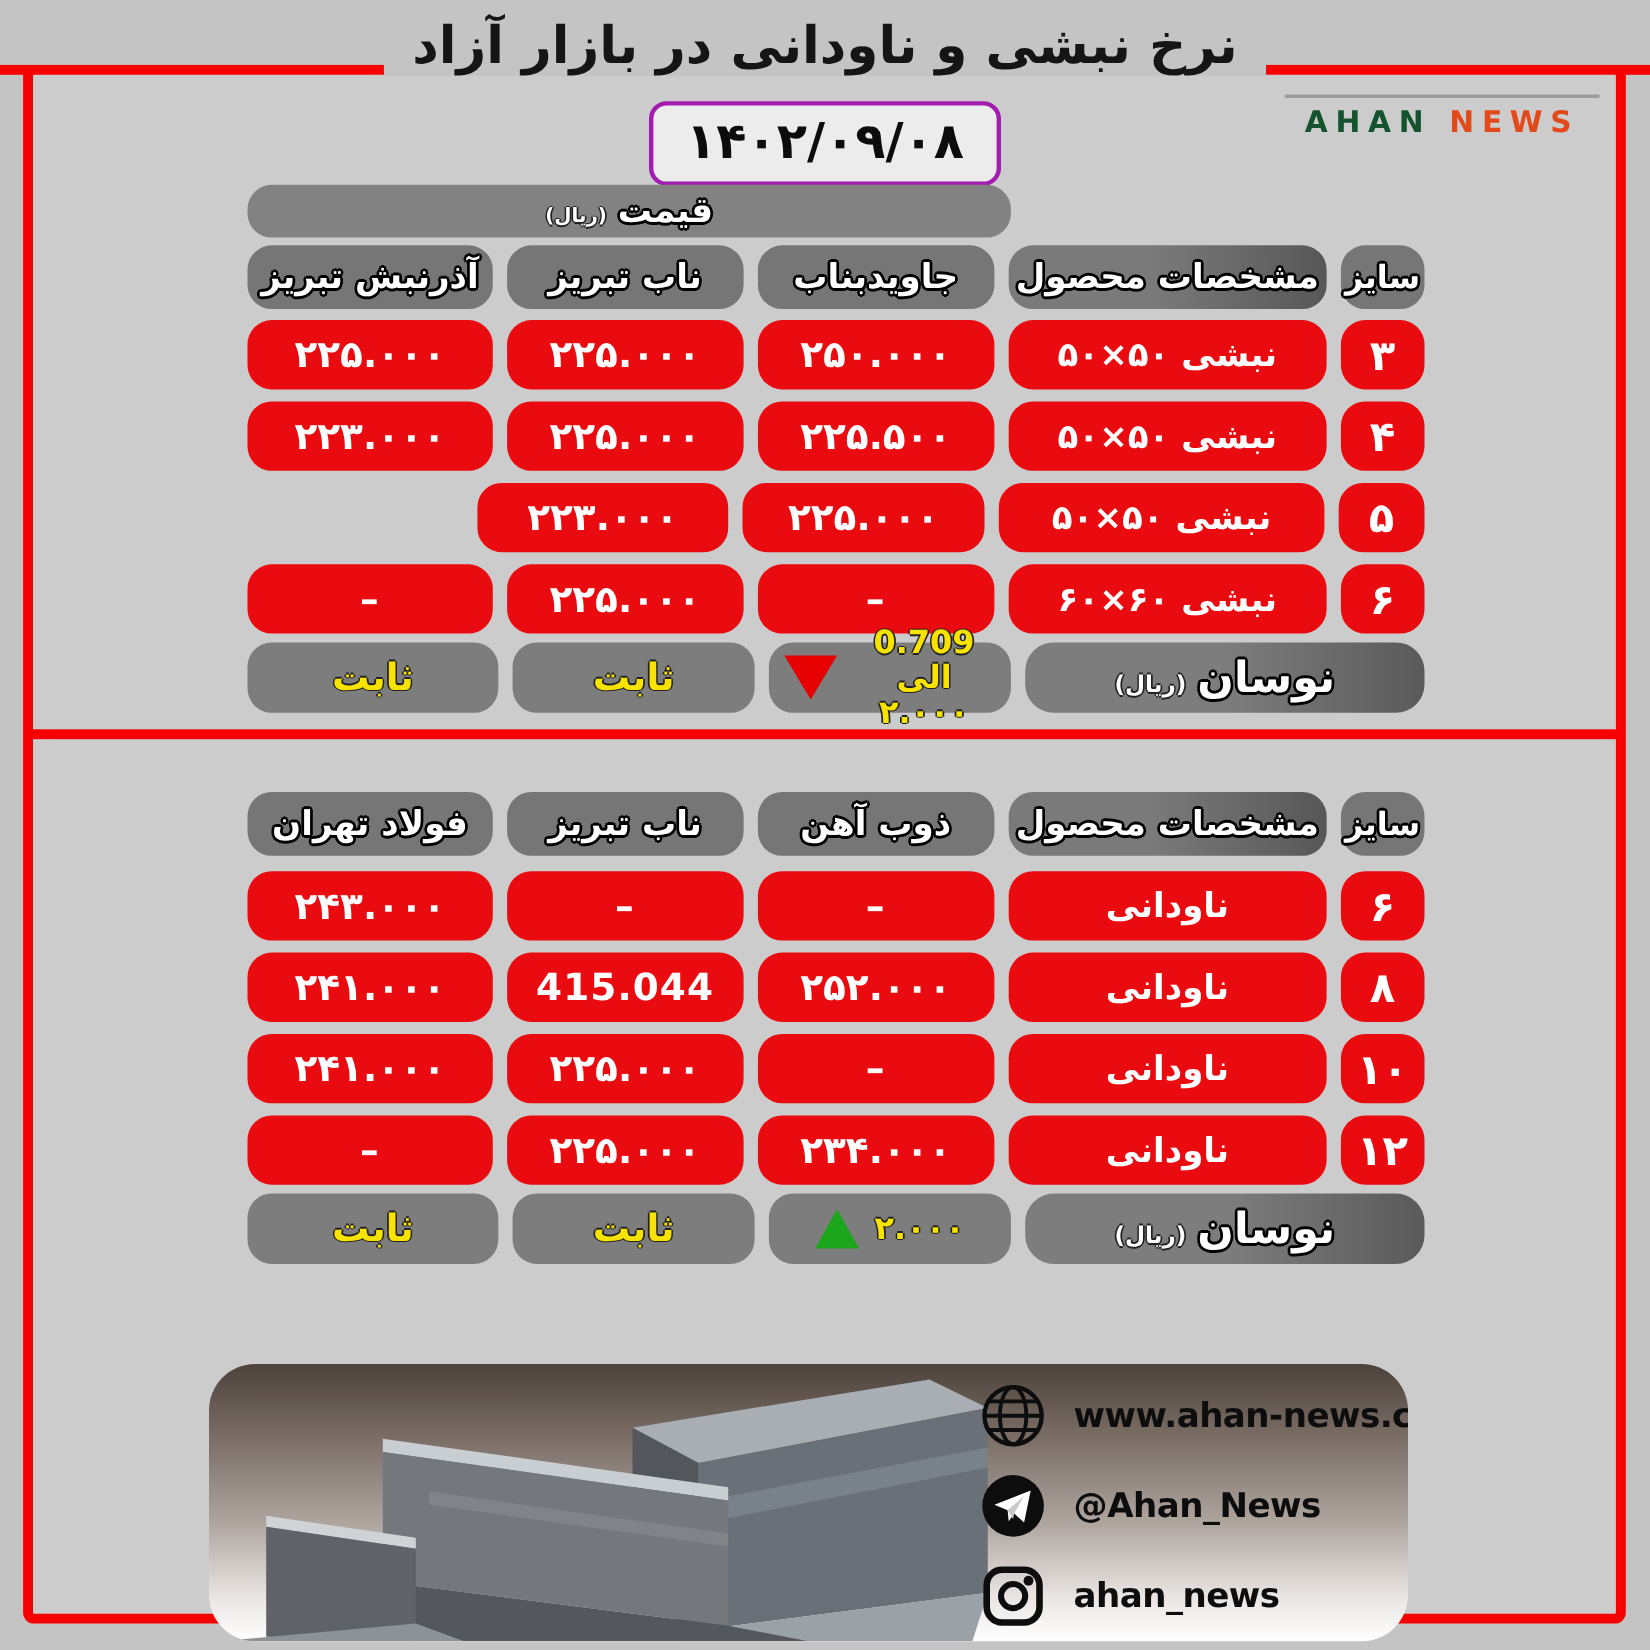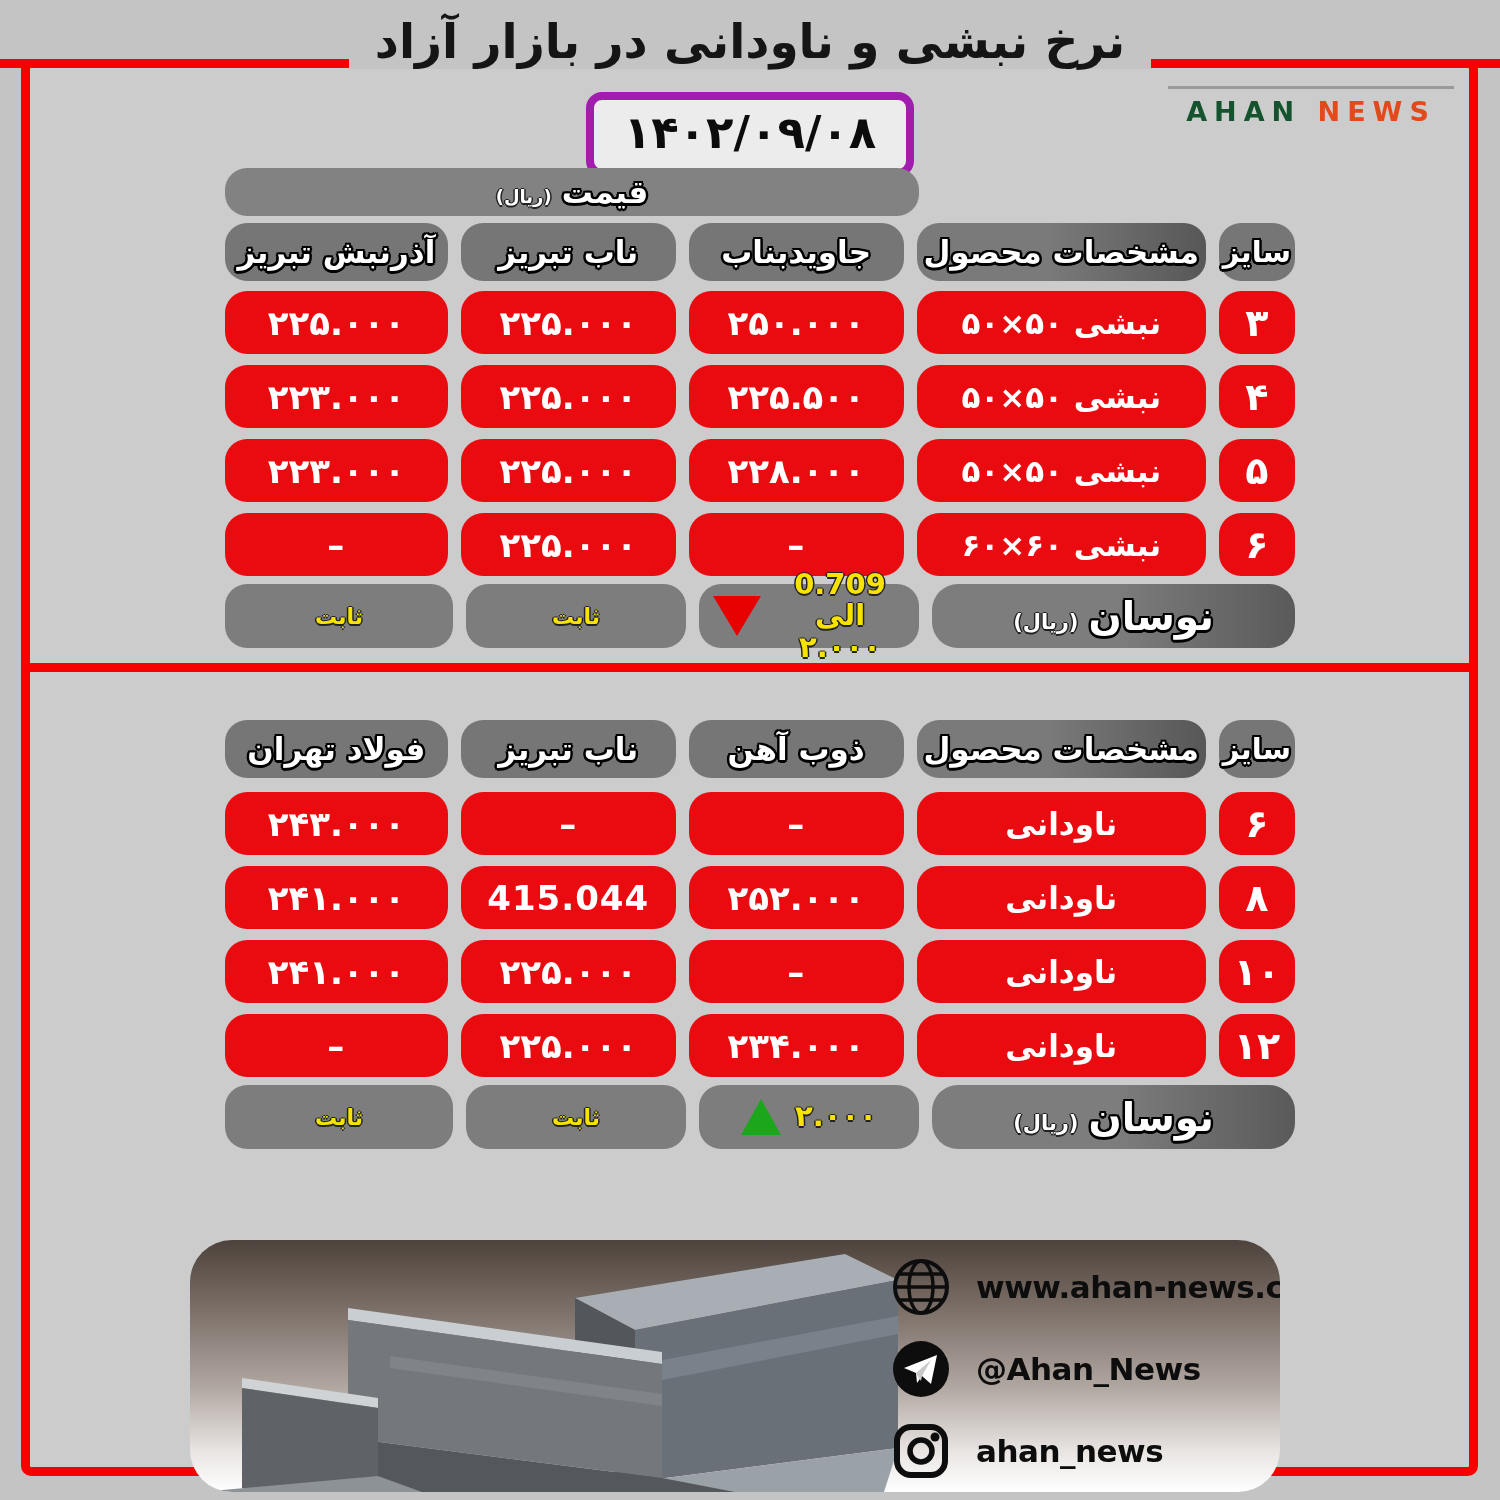--- a/index.html
+++ b/index.html
@@ -17,21 +17,21 @@
   }
   .divider{position:absolute;left:30px;top:663px;width:1440px;height:9px;background:#f70000;z-index:2;}
   
   .title-wrap{position:absolute;left:0;top:14px;width:100%;text-align:center;z-index:3;}
   .page-title{
     display:inline-block;background:#c4c4c5;padding:0 26px;
     font-size:47px;font-weight:bold;color:#151515;direction:rtl;
   }
   .date-wrap{position:absolute;left:0;top:92px;width:100%;text-align:center;z-index:3;}
   .date-box{
-    display:inline-block;background:#ececec;border:8px solid #a21caf;border-radius:16px;
+    display:inline-block;background:#ececec;border:4px solid #a21caf;border-radius:16px;
     padding:6px 30px 10px 30px;font-size:45px;font-weight:bold;color:#0c0c0c;direction:rtl;
   }
   
   .logo{position:absolute;right:44px;top:80px;width:290px;text-align:center;z-index:3;}
   .logo-fa{direction:rtl;font-size:64px;font-weight:bold;line-height:1.1;letter-spacing:-1px;}
   .logo-fa .fa-gray{color:#6a6a6a;}
   .logo-fa .fa-orange{color:#e2491b;}
   .logo-rule{height:3px;background:#9a9a9a;margin:6px 2px 7px 2px;}
   .logo-en{font-size:27px;font-weight:bold;letter-spacing:7px;white-space:nowrap;}
   .logo-en .en-gray{color:#14532d;}
@@ -68,21 +68,21 @@
   .red{background:#e90b10;}
   .red.c-size span{font-size:38px;font-weight:bold;color:#fff;}
   .red.c-spec span{font-size:31px;font-weight:600;color:#fff;}
   .red.c-p span,.red.c-p3 span{font-size:34px;font-weight:bold;color:#fff;letter-spacing:1px;}
   .frow{height:64px;}
   .gray{background:#7d7d7d;}
   .gray.shade{background:linear-gradient(to left,#5a5a5a,#7d7d7d 50%);}
   .fluct-label{gap:10px;border-radius:26px;}
   .fluct-label .big{font-size:39px;font-weight:bold;color:#fff;}
   .fluct-label .small{font-size:21px;font-weight:bold;color:#fff;padding-top:12px;}
-  .yellow{color:#f8e300;font-weight:bold;font-size:22px;}
+  .yellow{color:#f8e300;font-weight:bold;font-size:34px;}
   .fluct-val{display:flex;align-items:center;justify-content:center;gap:14px;}
   .fluct-val .val{font-size:29px;line-height:1.08;text-align:center;max-width:130px;}
   .tri-down{width:0;height:0;border-left:24px solid transparent;border-right:24px solid transparent;border-top:40px solid #e60000;}
   .tri-up{width:0;height:0;border-left:20px solid transparent;border-right:20px solid transparent;border-bottom:36px solid #1ca61c;}
   
   .card{
     position:absolute;left:190px;top:1240px;width:1090px;height:252px;border-radius:42px;
     background:linear-gradient(180deg,#4e423c 0%,#7c7069 28%,#b0a6a0 58%,#e9e5e3 84%,#ffffff 100%);
     overflow:hidden;z-index:5;
   }
@@ -173,23 +173,20 @@
       </div>
   </div>
   <div class="gap-r"></div>
 
   <div class="trow drow">
     <div class="cell red c-size">
         <span>۵</span>
       </div>
     <div class="cell red c-spec">
         <span>نبشی ۵۰×۵۰</span>
-      </div>
-    <div class="cell red c-p">
-        <span>۲۲۸.۰۰۰</span>
       </div>
     <div class="cell red c-p">
         <span>۲۲۵.۰۰۰</span>
       </div>
     <div class="cell red c-p3">
         <span>۲۲۳.۰۰۰</span>
       </div>
   </div>
   <div class="gap-r"></div>
 

